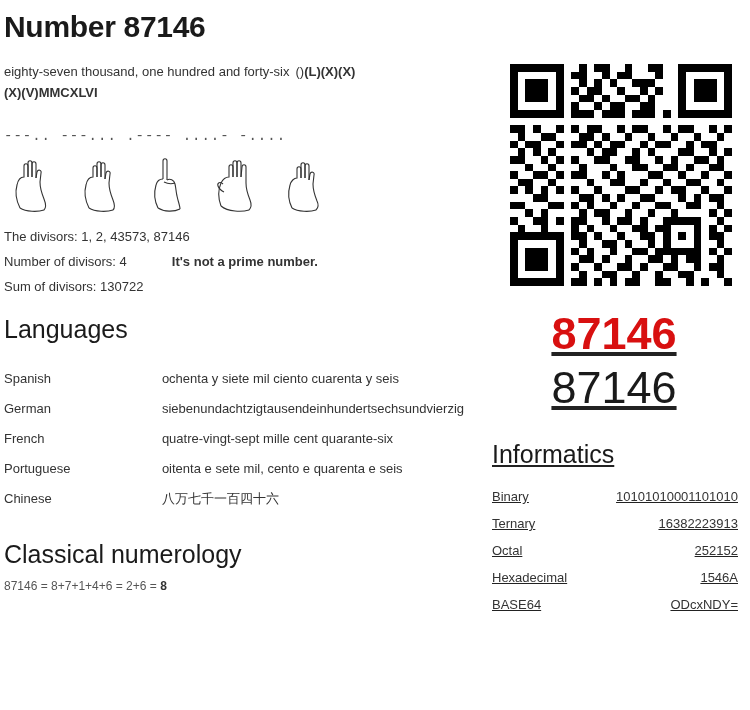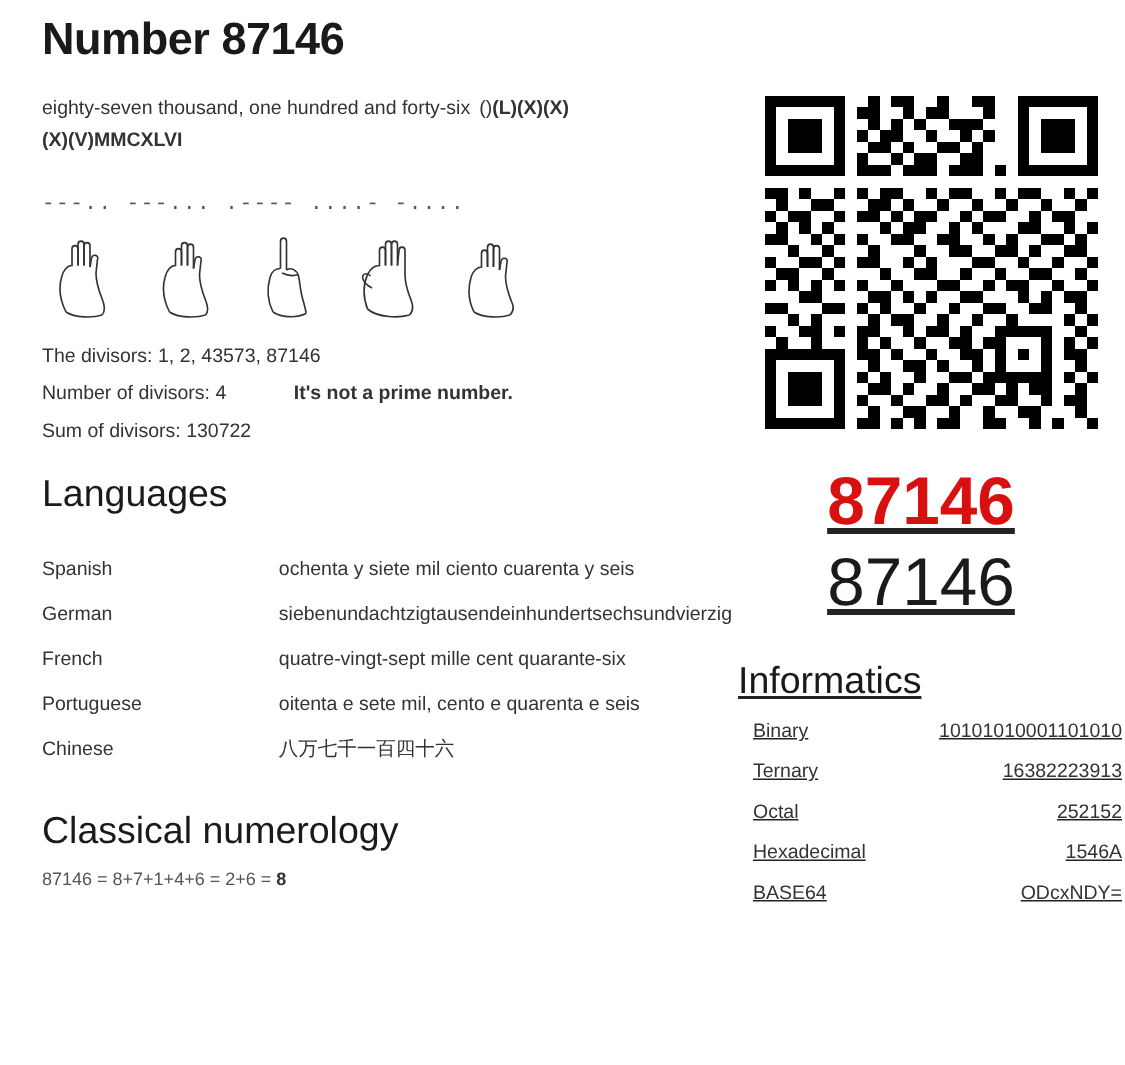--- a/index.html
+++ b/index.html
@@ -16,21 +16,21 @@
     overflow: hidden;
   }
   .page {
     position: relative;
     width: 750px;
     height: 710px;
   }
   
   .left-col {
     position: absolute;
-    left: 28px;
+    left: 4px;
     top: 10px;
     width: 470px;
   }
   h1.page-title {
     font-size: 30px;
     font-weight: bold;
     margin: 0 0 18px 0;
     letter-spacing: -0.3px;
     color: #1a1a1a;
   }
@@ -142,27 +142,27 @@
     color: #1a1a1a;
     font-size: 45px;
     font-weight: normal;
     text-align: center;
     margin-top: 2px;
     width: 248px;
   }
   h2.informatics {
     font-size: 25px;
     font-weight: normal;
-    margin: 26px 0 4px 2px;
+    margin: 26px 0 14px 2px;
     color: #1a1a1a;
   }
   table.informatics {
     border-collapse: collapse;
     width: 246px;
-    margin-left: 12px;
+    margin-left: 2px;
   }
   table.informatics td {
     font-size: 13px;
     color: #333333;
     padding: 6px 0;
     vertical-align: top;
   }
   table.informatics td.info-label {
     width: 96px;
   }

